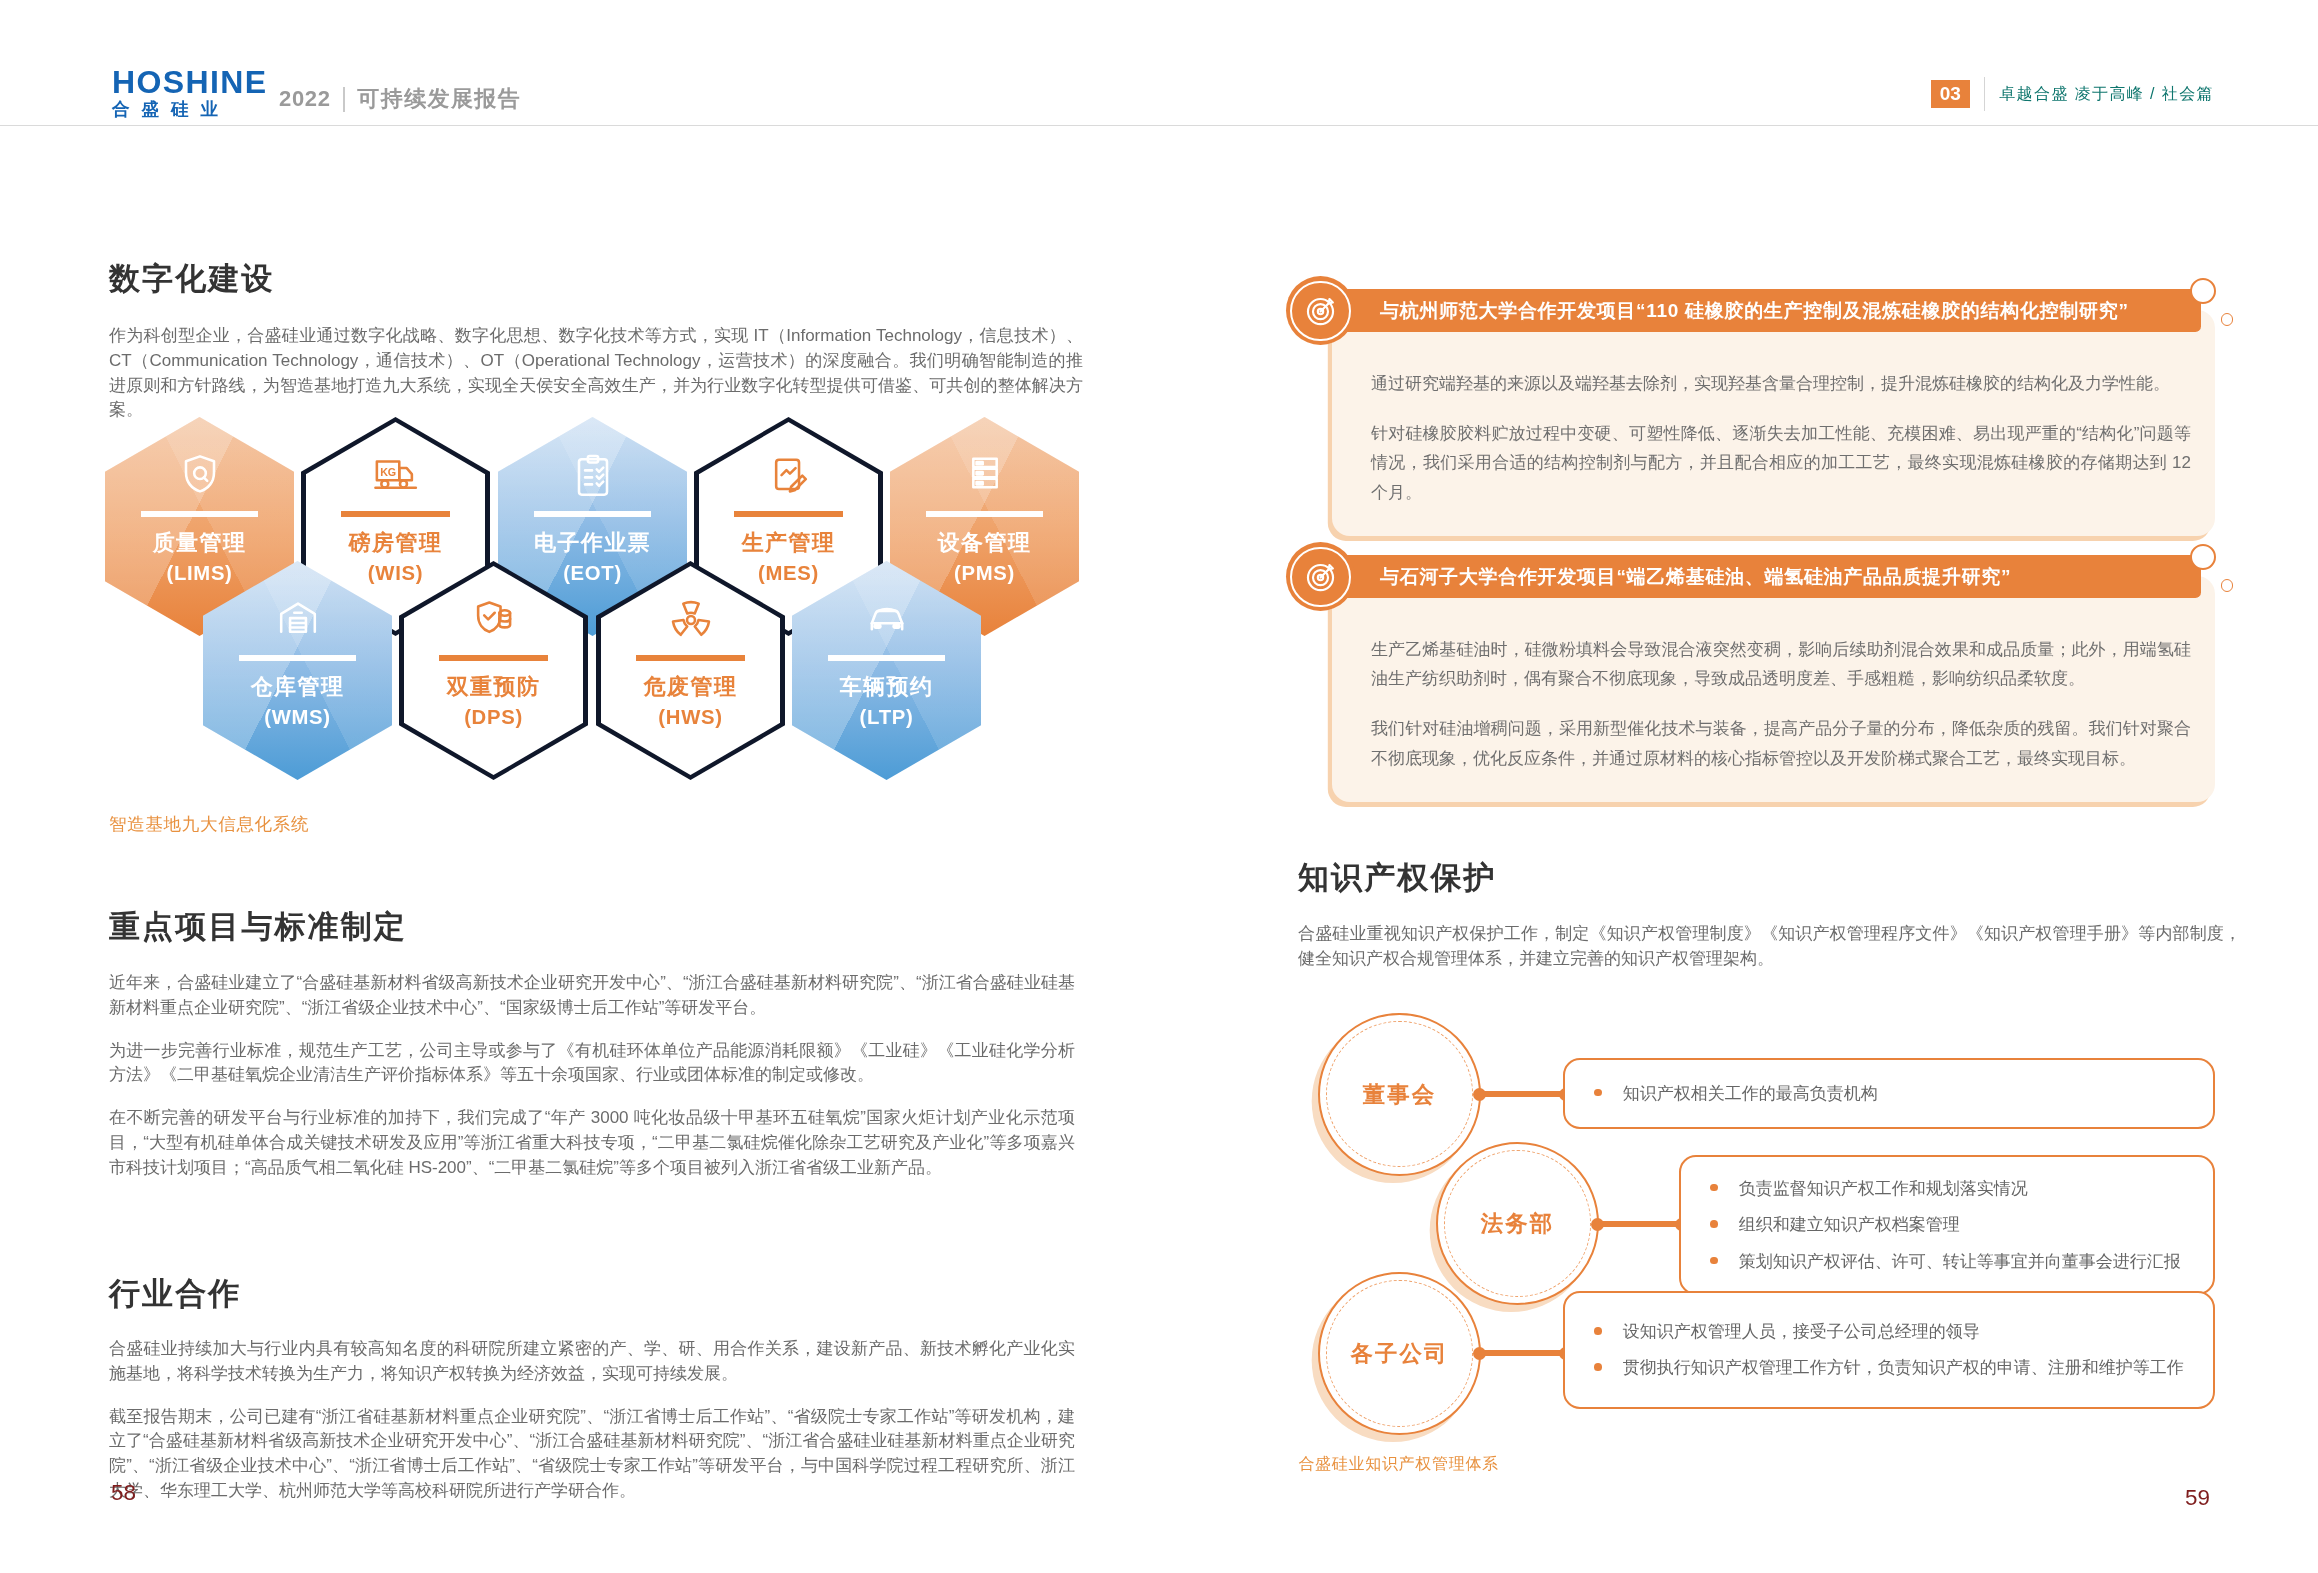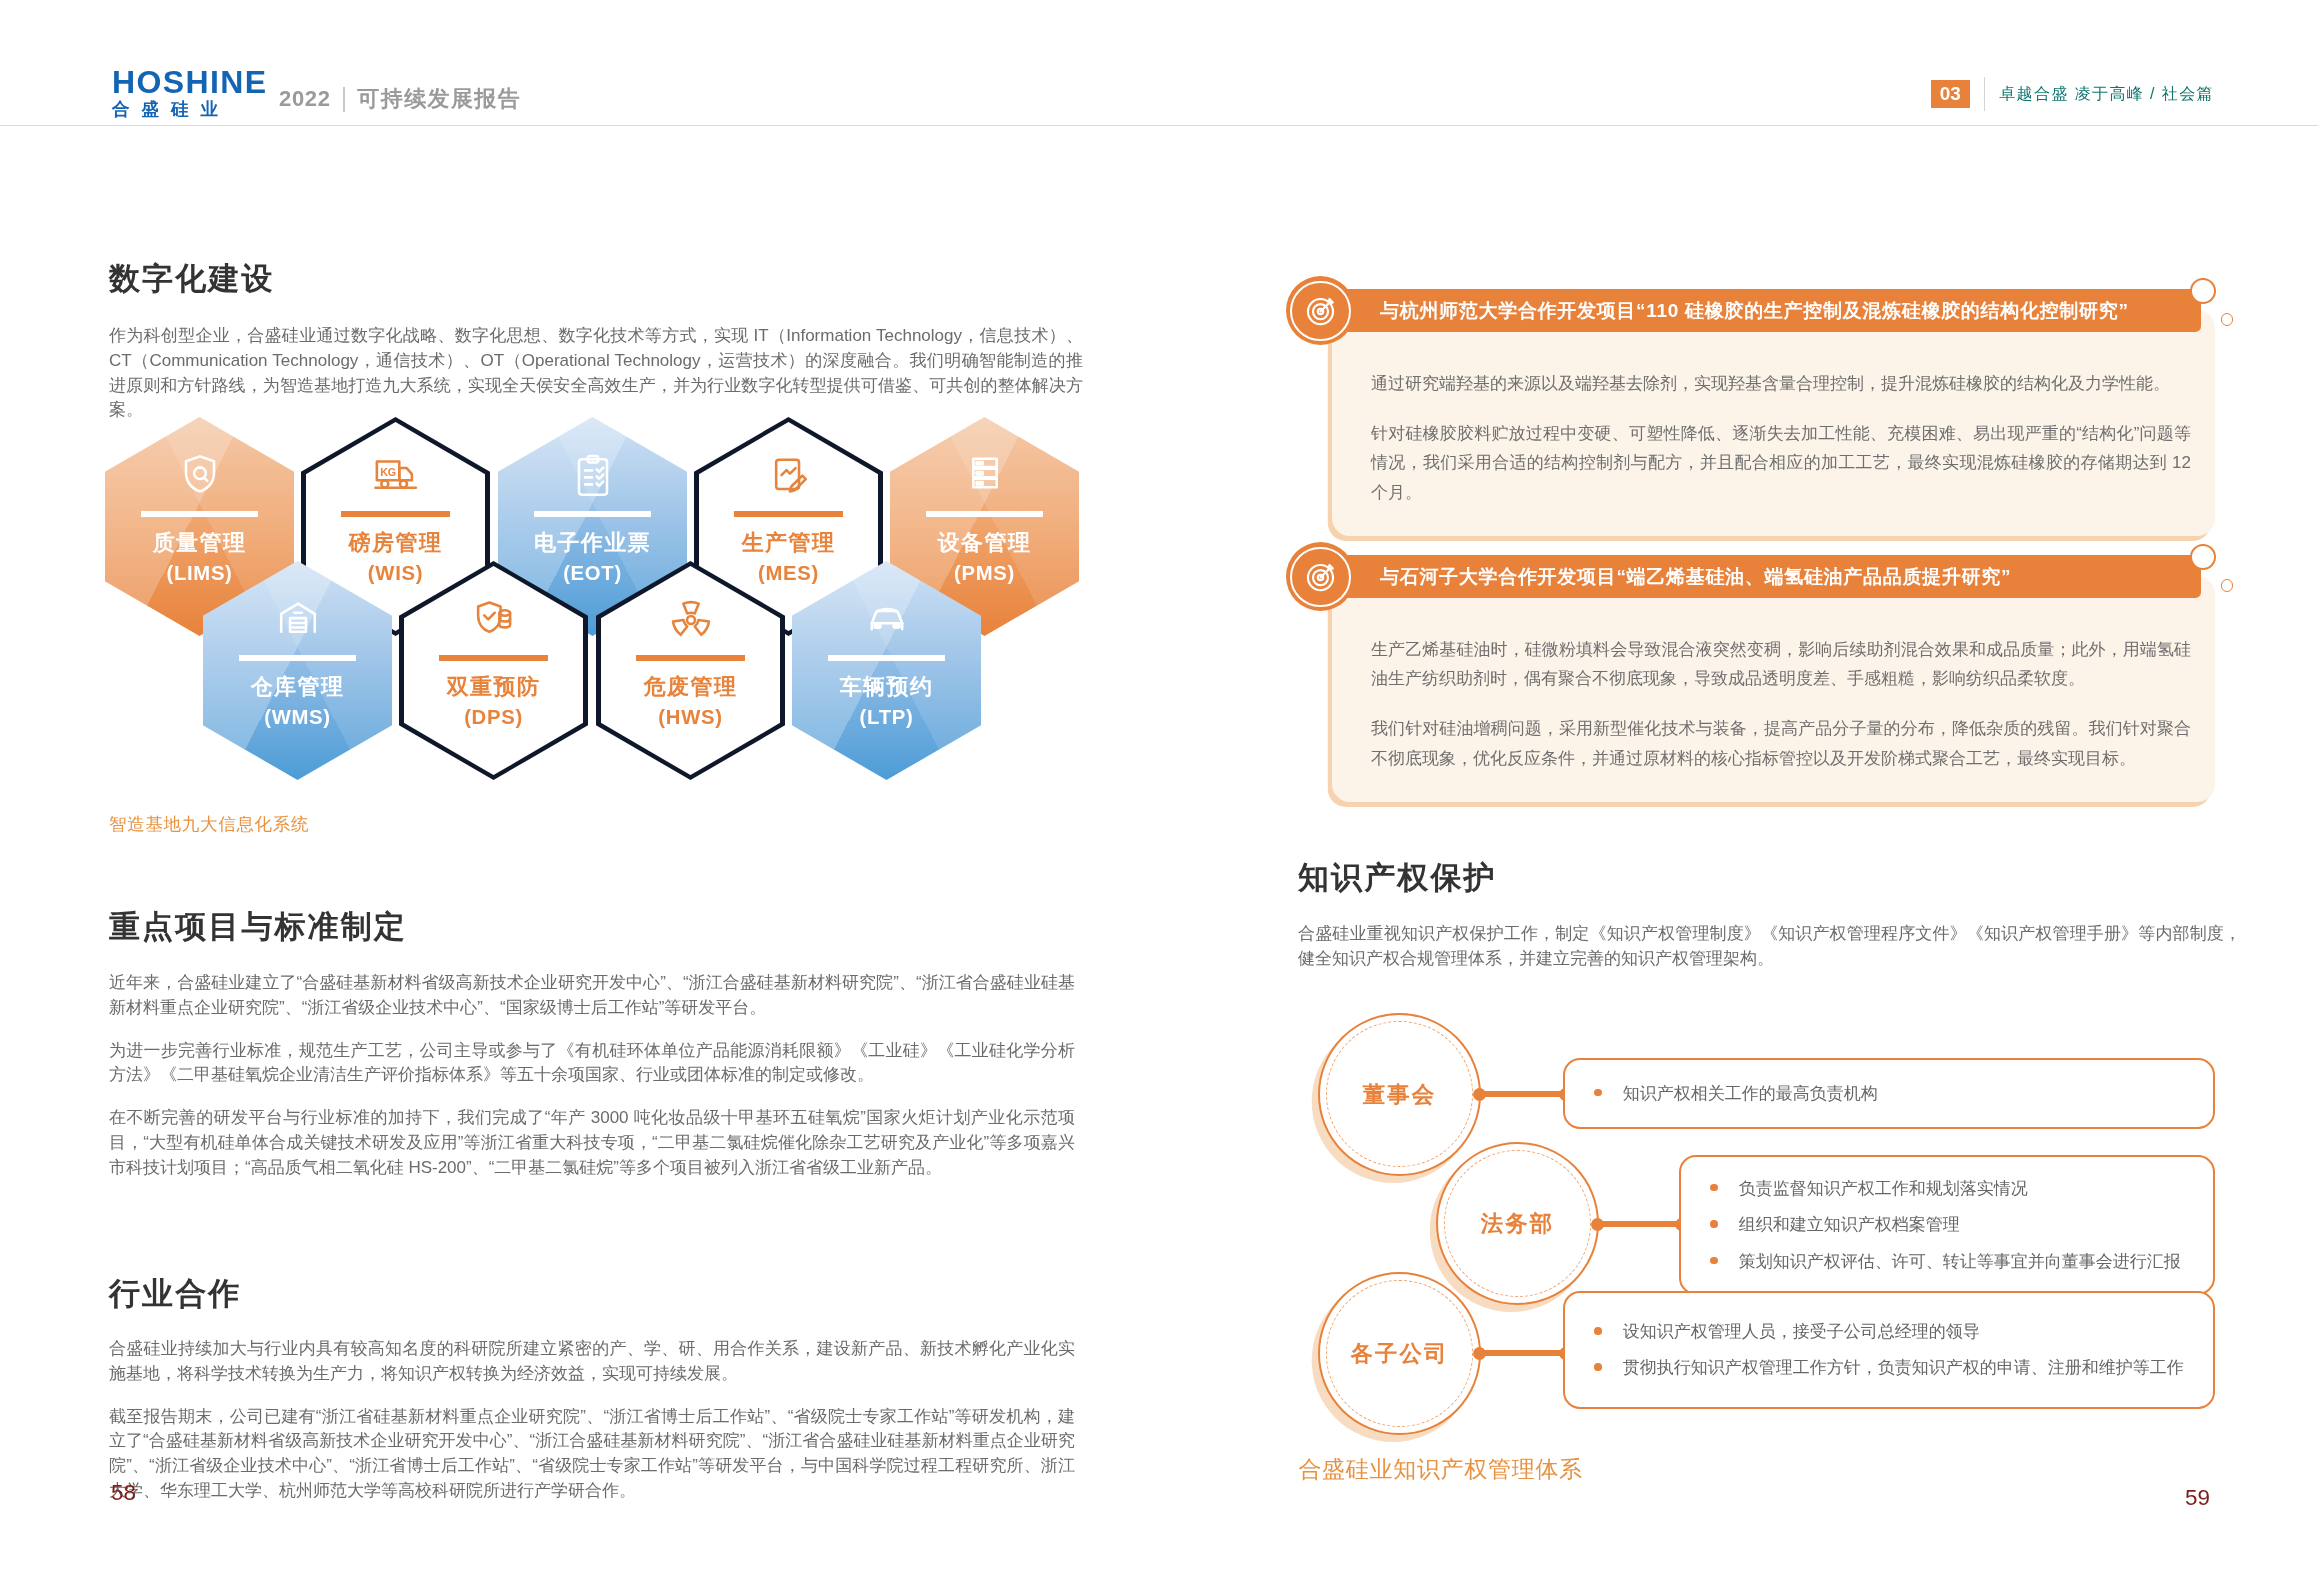--- a/index.html
+++ b/index.html
@@ -76,21 +76,21 @@
   .org-circle::before { content:""; position:absolute; inset:6.3px; border:1.4px dashed #efa26b; border-radius:50%; }
   .org-role { font-size:22.4px; font-weight:bold; color:#e8823b; letter-spacing:2.1px; }
   .org-box { position:absolute; background:#fff; border:2.1px solid #e8823b; border-radius:17px;
              box-sizing:border-box; padding:15.4px 29px; display:flex; flex-direction:column; justify-content:center; }
   .org-point { display:flex; gap:21px; font-size:17px; color:#666; margin:6.3px 0; line-height:1.4; }
   .org-dot { flex:none; width:7.7px; height:7.7px; border-radius:50%; background:#e8823b; margin-top:7px; }
   .connector { position:absolute; height:6.3px; background:#e8823b; border-radius:3.5px; }
   .connector::before, .connector::after { content:""; position:absolute; width:13.3px; height:13.3px;
              border-radius:50%; background:#e8823b; top:-3.5px; }
   .connector::before { left:-3.5px; } .connector::after { right:-3.5px; }
-  .diagram-caption { position:absolute; left:1.4px; top:452px; font-size:23px; color:#e8913f; letter-spacing:0.7px; }
+  .diagram-caption { position:absolute; left:1.4px; top:452px; font-size:16px; color:#e8913f; letter-spacing:0.7px; }
 </style>
 </head>
 <body>
 
 <div class="page">
 
   <div class="logo">
     <div class="logo-en">HOSHINE</div>
     <div class="logo-cn">合盛硅业</div>
   </div>

